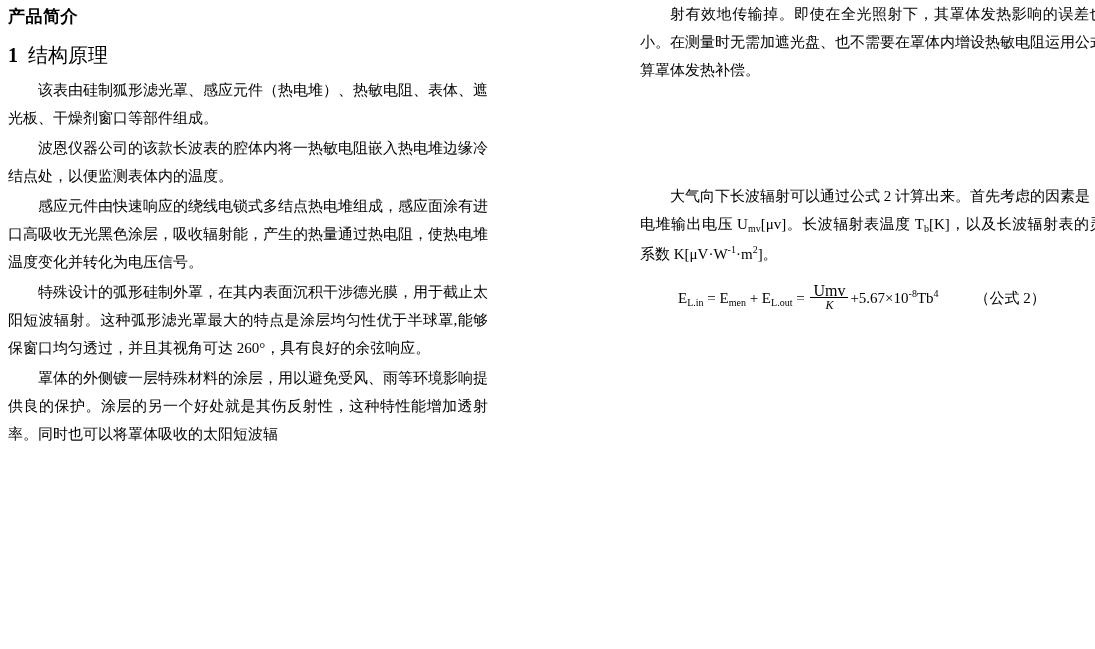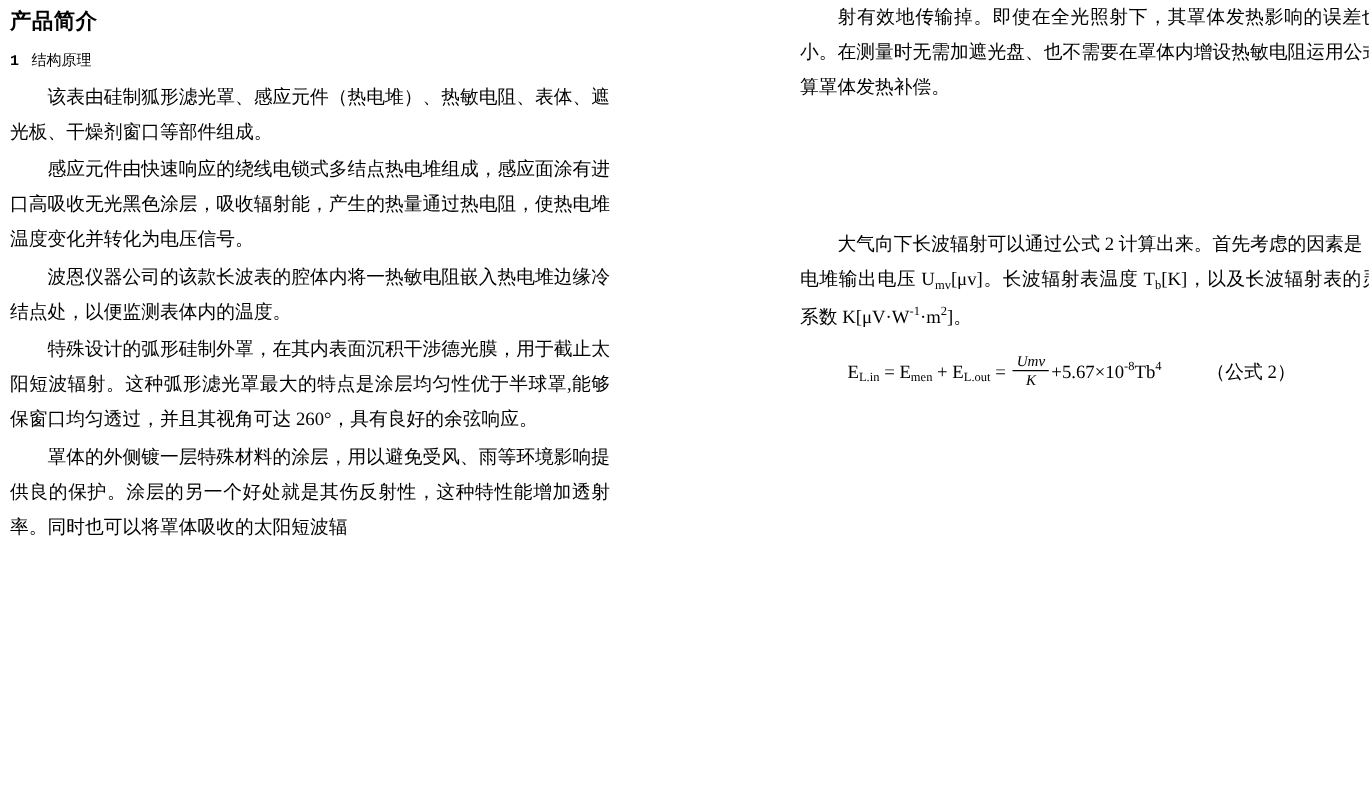--- a/index.html
+++ b/index.html
@@ -33,24 +33,23 @@
     left: 640px;
   }
   h1.section-title {
     font-size: 17px;
     font-weight: bold;
     margin: 6px 0 8px 0;
     line-height: 1.3;
     letter-spacing: 0.5px;
   }
   .heading-num {
-    font-size: 12px;
+    font-size: 20px;
     margin: 12px 0 6px 0;
     line-height: 1.5;
-    font-family: Liberation Mono, monospace;
   }
   .heading-num .num {
     font-weight: bold;
     margin-right: 10px;
   }
   p.para {
     font-size: 15px;
     line-height: 28px;
     margin: 0 0 2px 0;
     text-indent: 2em;
@@ -86,24 +85,23 @@
   .frac {
     display: inline-block;
     vertical-align: middle;
     text-align: center;
     margin: 0 2px;
     position: relative;
     top: -2px;
   }
   .frac .numer {
     display: block;
-    font-size: 12px;
+    font-size: 16px;
     line-height: 13px;
     padding: 0 3px;
-    font-style: italic;
   }
   .frac .denom {
     display: block;
     font-size: 12px;
     line-height: 14px;
     border-top: 1px solid #000;
     padding: 0 3px;
     font-style: italic;
   }
 </style>
@@ -115,22 +113,22 @@
   <div class="col col-left">
 
     <h1 class="section-title">产品简介</h1>
 
 
     <div class="heading-num">
       <span class="num">1</span><span>结构原理</span>
     </div>
 
     <p class="para">该表由硅制狐形滤光罩、感应元件（热电堆）、热敏电阻、表体、遮光板、干燥剂窗口等部件组成。</p>
+    <p class="para">波恩仪器公司的该款长波表的腔体内将一热敏电阻嵌入热电堆边缘冷结点处，以便监测表体内的温度。</p>
     <p class="para">感应元件由快速响应的绕线电锁式多结点热电堆组成，感应面涂有进口高吸收无光黑色涂层，吸收辐射能，产生的热量通过热电阻，使热电堆温度变化并转化为电压信号。</p>
-    <p class="para">波恩仪器公司的该款长波表的腔体内将一热敏电阻嵌入热电堆边缘冷结点处，以便监测表体内的温度。</p>
     <p class="para">特殊设计的弧形硅制外罩，在其内表面沉积干涉德光膜，用于截止太阳短波辐射。这种弧形滤光罩最大的特点是涂层均匀性优于半球罩,能够保窗口均匀透过，并且其视角可达 260°，具有良好的余弦响应。</p>
     <p class="para">罩体的外侧镀一层特殊材料的涂层，用以避免受风、雨等环境影响提供良的保护。涂层的另一个好处就是其伤反射性，这种特性能增加透射率。同时也可以将罩体吸收的太阳短波辐</p>
 
   </div>
 
   <div class="col col-right">
 
     <p class="para">射有效地传输掉。即使在全光照射下，其罩体发热影响的误差也很小。在测量时无需加遮光盘、也不需要在罩体内增设热敏电阻运用公式计算罩体发热补偿。</p>
 
 

